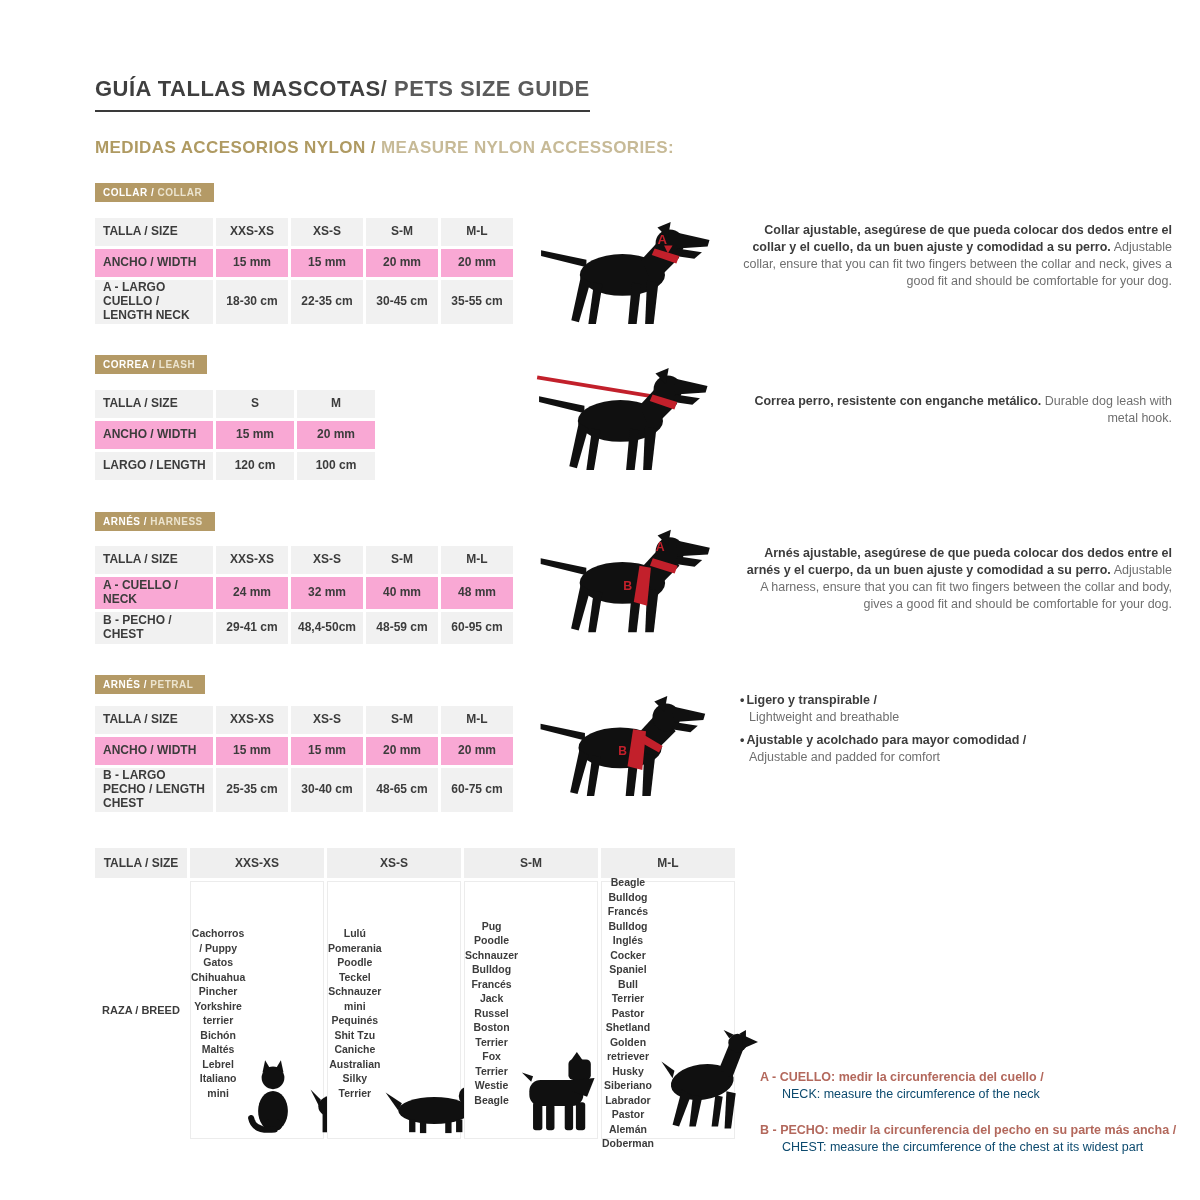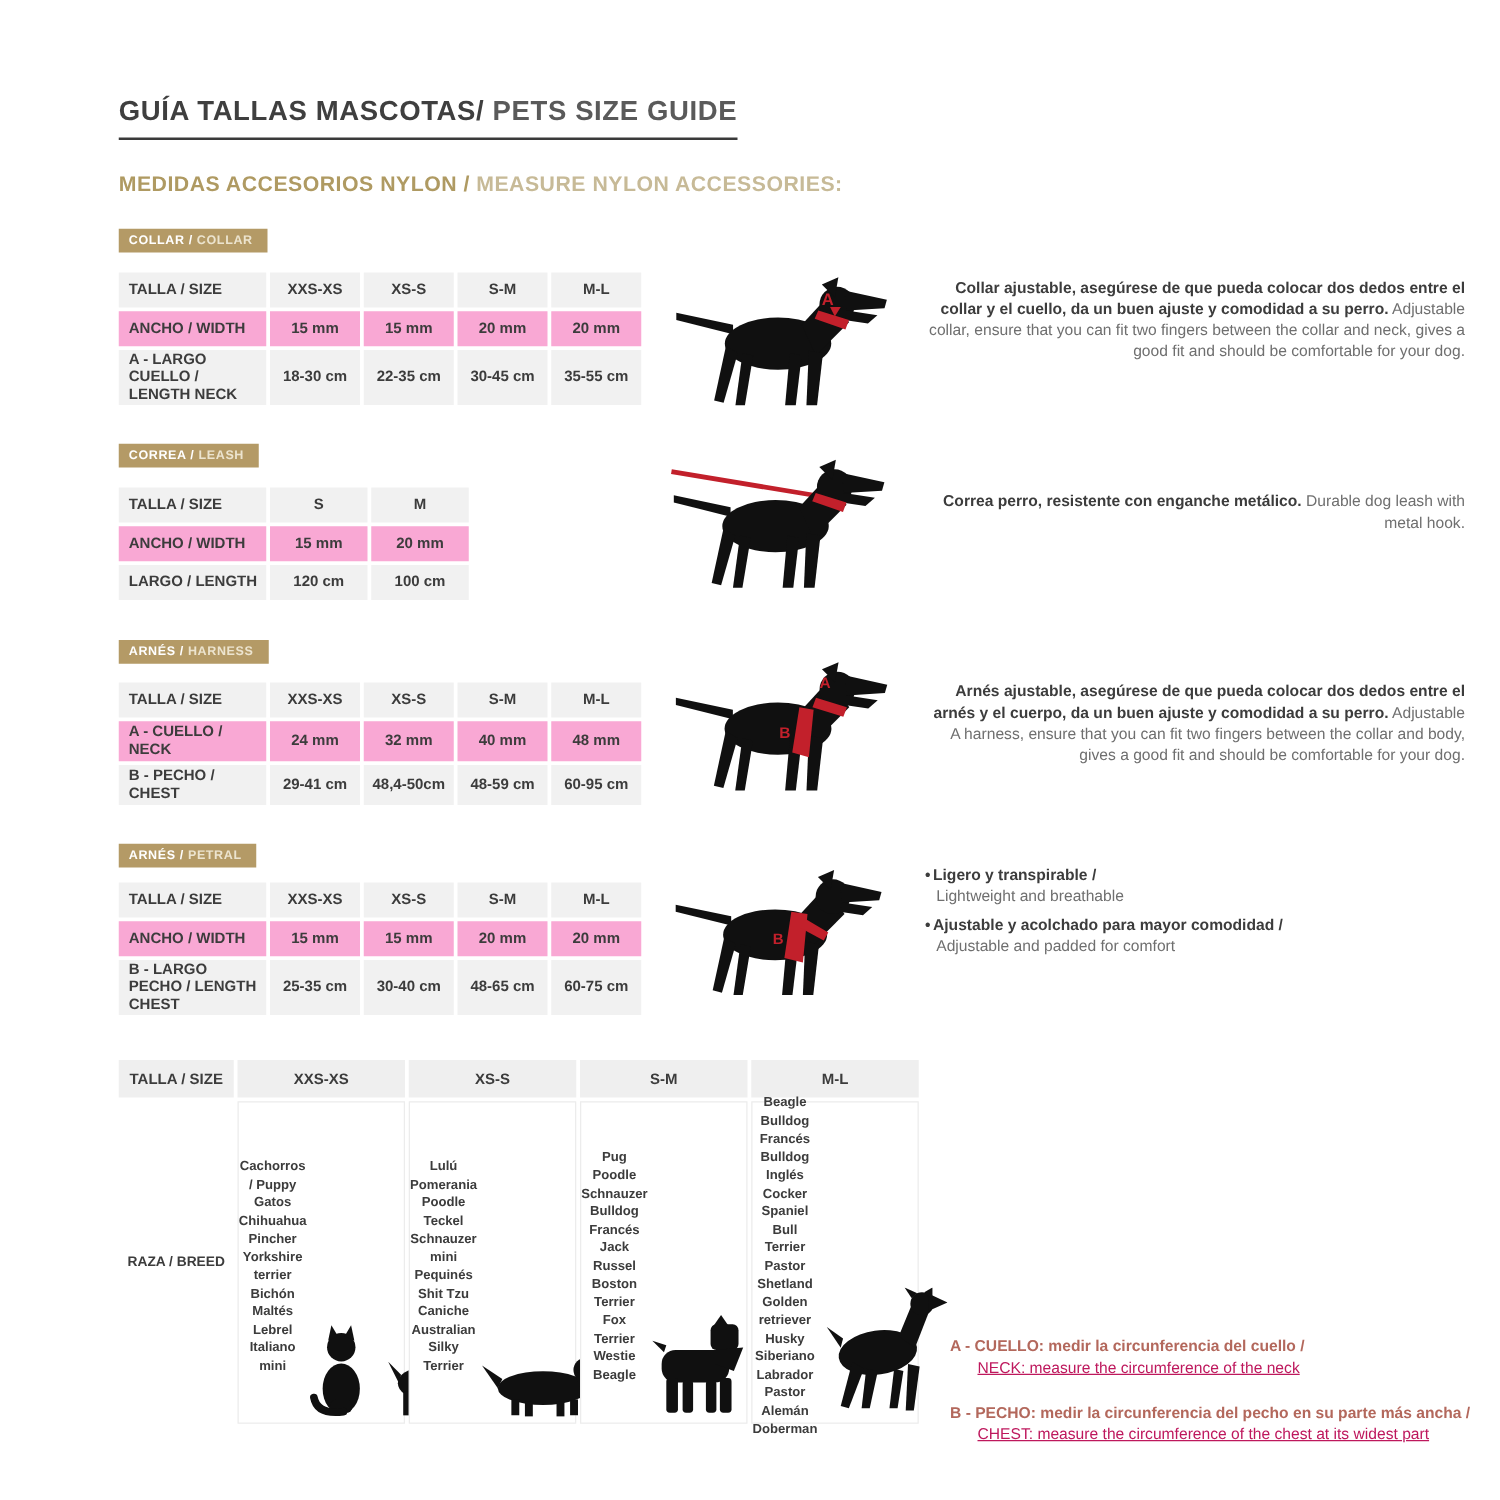--- a/index.html
+++ b/index.html
@@ -50,21 +50,21 @@
            font-size:12px; font-weight:bold; }
   .bbody { background:#fff; border:1px solid #ececec; height:258px; display:flex; flex-direction:row;
            align-items:center; }
   .bbody.rowlabel { justify-content:center; font-size:11px; font-weight:bold; text-align:center; border:none; }
   .breedlist { padding-top:6px; font-size:10.5px; font-weight:bold; line-height:14.5px; text-align:center; }
   .silhouettes { margin-top:auto; display:flex; align-items:flex-end; justify-content:center; gap:6px; padding-bottom:4px; }
 
   
   .notes { position:absolute; left:760px; top:1050px; width:420px; font-size:12.5px; line-height:17px; }
   .notes .es { font-weight:bold; color:#b3685c; display:block; margin-top:19px; }
-  .notes .en { color:#be185d; display:block; padding-left:22px;text-decoration:underline; }
+  .notes .en { color:#0c4a6e; display:block; padding-left:22px; }
 
   svg { display:block; }
 </style>
 </head>
 <body>
 
 <div class="page">
 
   <svg width="0" height="0" style="position:absolute" aria-hidden="true">
     <defs>

